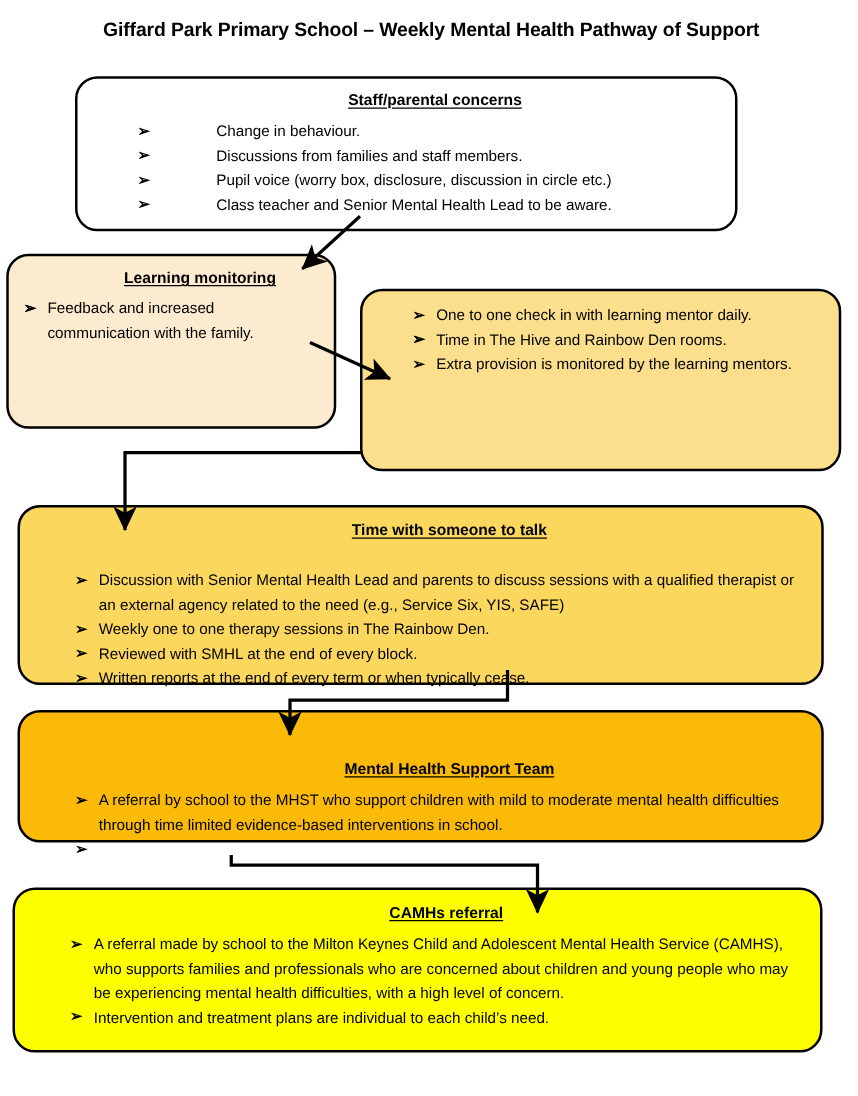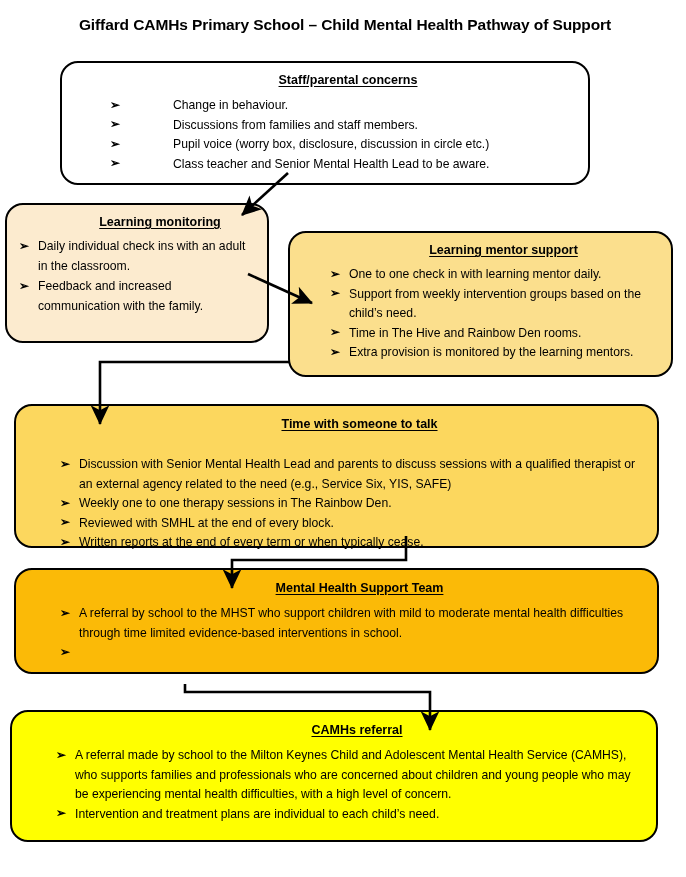--- a/index.html
+++ b/index.html
@@ -121,21 +121,21 @@
 
   
   #box-mhst {
     left: 14px;
     top: 568px;
     width: 645px;
     height: 106px;
     background: #fbba07;
     padding: 11px 14px 0 14px;
   }
-  #box-mhst .box-title { margin-bottom: 8px; }
+  #box-mhst .box-title { margin-bottom: 8px; margin-top: 27px; }
   #box-mhst ul.blist { margin-left: 30px; }
   #box-mhst ul.blist li { padding-left: 19px; line-height: 19.5px; }
 
   
   #box-camhs {
     left: 10px;
     top: 710px;
     width: 648px;
     height: 132px;
     background: #ffff00;
@@ -153,45 +153,44 @@
     width: 686px;
     height: 877px;
     pointer-events: none;
   }
 </style>
 </head>
 <body>
 
 <div id="page">
 
-  <div class="title">Giffard CAMHs Primary School – Child Mental Health Pathway of Support</div>
+  <div class="title">Giffard Park Primary School – Weekly Mental Health Pathway of Support</div>
 
   <div class="box" id="box-concerns" style="background: rgb(255, 255, 255);">
     <div class="box-title">Staff/parental concerns</div>
     <ul class="blist">
       <li><span class="bullet">➢</span><span>Change in behaviour.</span></li>
       <li><span class="bullet">➢</span><span>Discussions from families and staff members.</span></li>
       <li><span class="bullet">➢</span><span>Pupil voice (worry box, disclosure, discussion in circle etc.)</span></li>
       <li><span class="bullet">➢</span><span>Class teacher and Senior Mental Health Lead to be aware.</span></li>
     </ul>
   </div>
 
   <div class="box" id="box-classroom" style="background: rgb(252, 235, 207);">
     <div class="box-title">Learning monitoring</div>
     <ul class="blist">
-      <li><span class="bullet">➢</span><span>Daily individual check ins with an adult in the classroom.</span></li>
+      <li><span class="bullet">➢</span></li>
       <li><span class="bullet">➢</span><span>Feedback and increased communication with the family.</span></li>
     </ul>
   </div>
 
   <div class="box" id="box-mentor" style="background: rgb(251, 223, 141);">
-    <div class="box-title">Learning mentor support</div>
     <ul class="blist">
       <li><span class="bullet">➢</span><span>One to one check in with learning mentor daily.</span></li>
-      <li><span class="bullet">➢</span><span>Support from weekly intervention groups based on the child’s need.</span></li>
+      <li><span class="bullet">➢</span></li>
       <li><span class="bullet">➢</span><span>Time in The Hive and Rainbow Den rooms.</span></li>
       <li><span class="bullet">➢</span><span>Extra provision is monitored by the learning mentors.</span></li>
     </ul>
   </div>
 
   <div class="box" id="box-talk" style="background: rgb(252, 215, 94);">
     <div class="box-title">Time with someone to talk</div>
     <ul class="blist">
       <li><span class="bullet">➢</span><span>Discussion with Senior Mental Health Lead and parents to discuss sessions with a qualified therapist or an external agency related to the need (e.g., Service Six, YIS, SAFE)</span></li>
       <li><span class="bullet">➢</span><span>Weekly one to one therapy sessions in The Rainbow Den.</span></li>

